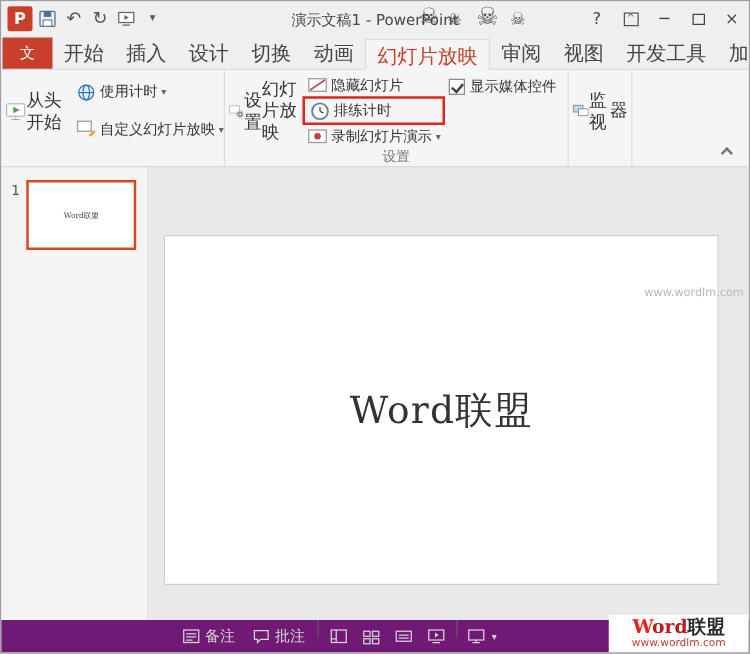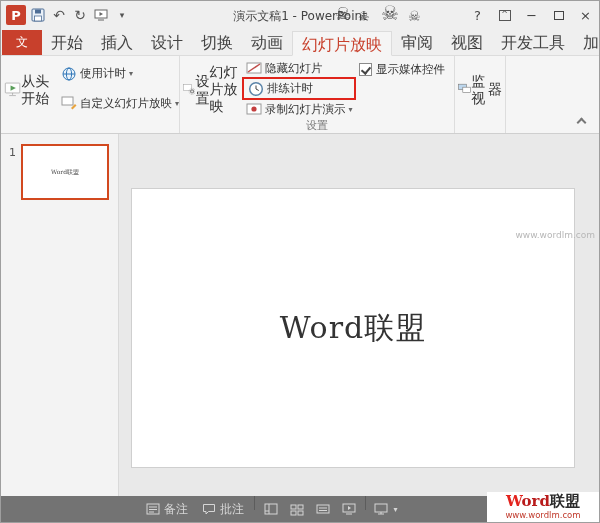--- a/index.html
+++ b/index.html
@@ -55,21 +55,21 @@
   .slides-pane{width:118px;background:#F3F3F3;border-right:1px solid #D9D9D9;position:relative}
   .slide-num{position:absolute;left:8px;top:12px;font-size:11px;color:#555}
   .thumb{position:absolute;left:20px;top:10px;width:88px;height:56px;background:#fff;border:2px solid #D2491F;display:flex;align-items:center;justify-content:center}
   .thumb-text{font-size:6px;color:#444;font-family:"DejaVu Serif","Liberation Serif",serif}
   .editor{flex:1;background:#E9E9E9;position:relative}
   .slide{position:absolute;left:12px;top:54px;width:444px;height:280px;background:#fff;border:1px solid #CFCFCF;display:flex;align-items:center;justify-content:center}
   .slide-text{font-size:30px;color:#333;font-family:"DejaVu Serif","Liberation Serif",serif;letter-spacing:1px}
   .wm{position:absolute;right:4px;top:96px;font-size:9px;color:#B7B7B7}
 
   
-  .statusbar{position:absolute;left:0;bottom:0;width:100%;height:26px;background:#737373;display:flex;padding-left:138px}
+  .statusbar{position:absolute;left:0;bottom:0;width:100%;height:26px;background:#701a75;display:flex;padding-left:138px}
   .sb-btn{display:flex;align-items:center;gap:4px;color:#D6D6D6;font-size:12px;padding:0 7px;height:100%}
   .sb-icon-btn{width:26px;height:100%;display:flex;align-items:center;justify-content:center;gap:2px}
   .sb-sep{width:1px;height:14px;background:#5C5C5C;margin:0 3px}
 
   
   .logo{position:absolute;right:0;bottom:0;width:112px;height:30px;background:#fff;z-index:5;display:flex;flex-direction:column;align-items:center;justify-content:center;line-height:1.05}
   .brand{font-size:15px;font-weight:bold;font-family:"DejaVu Serif","Liberation Serif",serif}
   .brand-w{color:#E3231D}
   .brand-ord{color:#b91c1c}
   .brand-cn{color:#2B2B2B}

